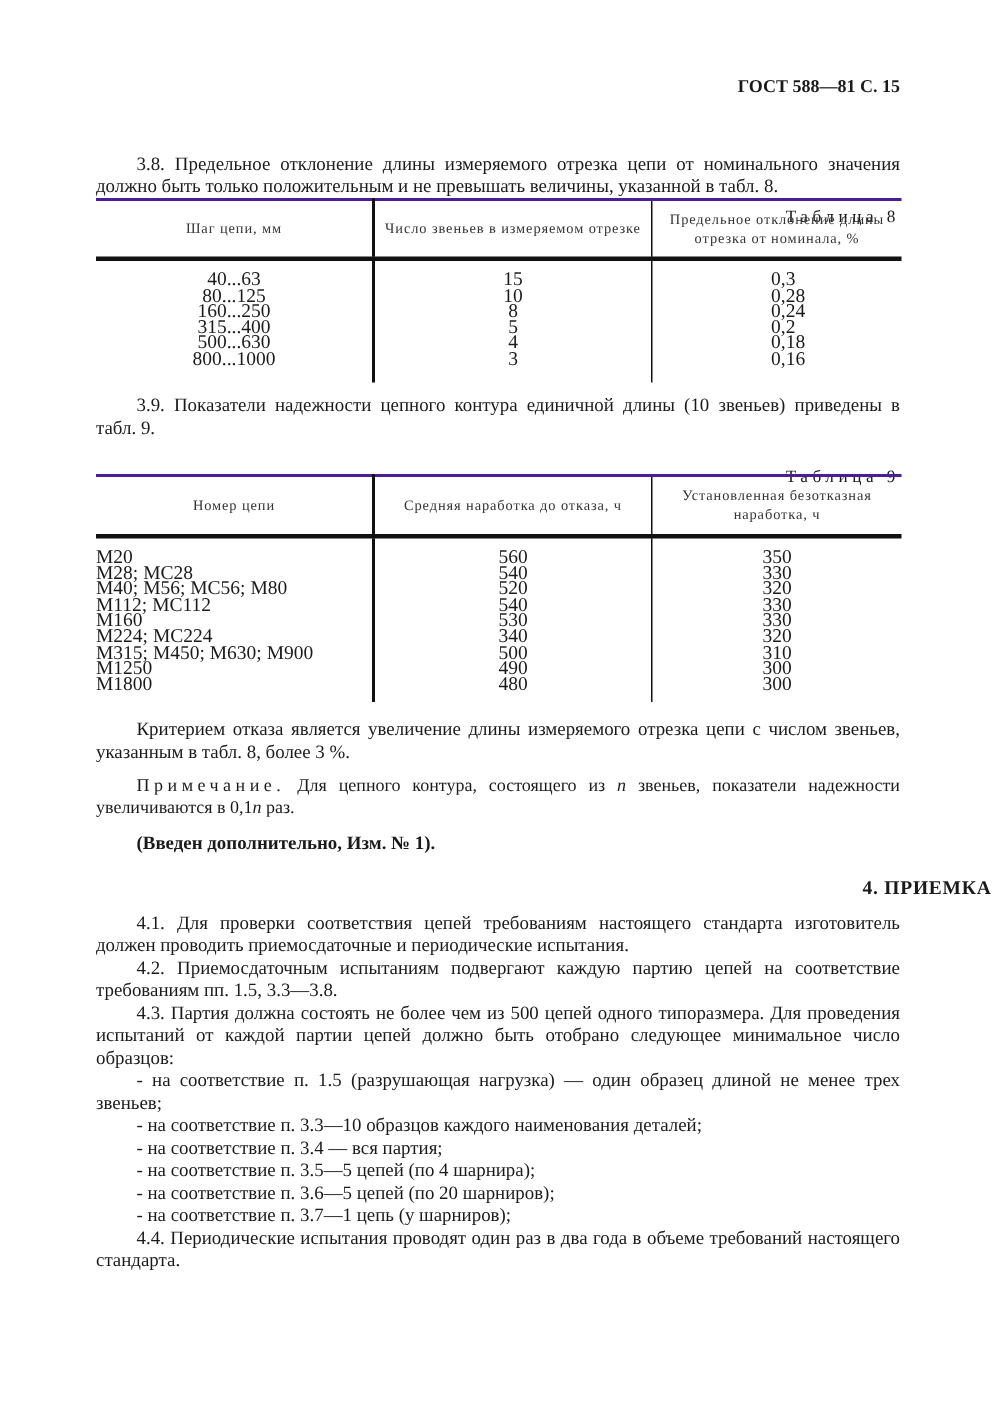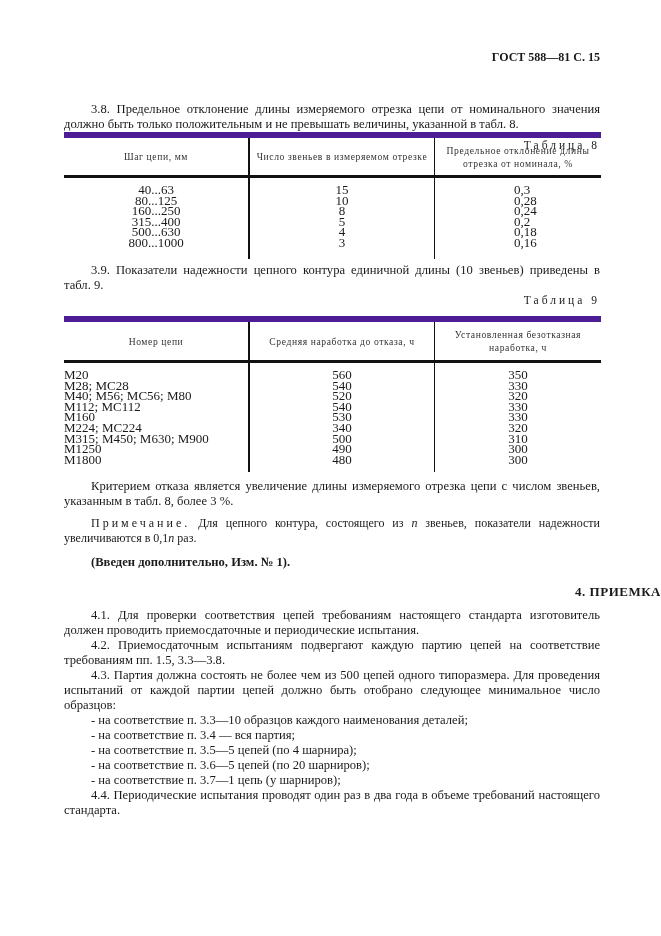--- a/index.html
+++ b/index.html
@@ -10,21 +10,21 @@
   .p { left:64px; width:536px; font-size:12.6px; line-height:15px; text-align:justify; }
   .ind { text-indent:27px; }
   .tabcap { right:61px; font-size:11.5px; letter-spacing:3px; }
   table { border-collapse:collapse; position:absolute; left:64px; width:537px; }
   th { font-weight:normal; font-size:9.6px; letter-spacing:0.6px; color:#333; padding:0 4px; line-height:13px; }
   td { font-size:13px; line-height:10.6px; padding:0; vertical-align:top; }
   .t8 { top:132px; }
   .t8 th { height:37px; }
   .t9 { top:316px; }
   .t9 th { height:38px; }
-  .topb { border-top:6px solid #4c1d95; }
+  .topb { border-top:2px solid #4c1d95; }
   .hb { border-bottom:3px solid #111; }
   .v1 { border-right:2.5px solid #111; }
   .v2 { border-right:1px solid #111; }
   .c { text-align:center; }
   .cl { text-align:left; padding-left:0; }
   .body-pad td { padding-top:7px; padding-bottom:6px; }
   .list-item { display:block; text-indent:27px; }
   .title { left:0; width:661px; text-align:right; font-weight:bold; font-size:13px; letter-spacing:0.5px; }
   .sp { letter-spacing:3px; }
   .note { font-size:12px; }
@@ -71,21 +71,21 @@
         <div>0,2</div>
         <div>0,18</div>
         <div>0,16</div>
       </td>
     </tr>
   </tbody>
 </table>
 
 <div class="abs p ind" style="top:263px;">3.9. Показатели надежности цепного контура единичной длины (10 звеньев) приведены в табл. 9.</div>
 
-<div class="abs tabcap" style="top:294px;text-align:right;">Таблица 9</div>
+<div class="abs tabcap" style="top:312px;text-align:right;">Таблица 9</div>
 
 <table class="t9">
   <thead>
     <tr class="topb hb">
       <th class="v1" style="width:176px;">Номер цепи</th>
       <th class="v2" style="width:176px;">Средняя наработка до отказа, ч</th>
       <th>Установленная безотказная наработка, ч</th>
     </tr>
   </thead>
   <tbody class="body-pad">
@@ -132,19 +132,20 @@
 <div class="abs p ind note" style="top:516px;"><span class="sp">Примечание.</span><span> Для цепного контура, состоящего из </span><i>n</i><span> звеньев, показатели надежности увеличиваются в 0,1</span><i>n</i><span> раз.</span></div>
 
 <div class="abs p ind" style="top:555px; font-weight:bold;">(Введен дополнительно, Изм. № 1).</div>
 
 <div class="abs title" style="top:584px;">4. ПРИЕМКА</div>
 
 <div class="abs p" style="top:608px;">
   <div class="ind">4.1. Для проверки соответствия цепей требованиям настоящего стандарта изготовитель должен проводить приемосдаточные и периодические испытания.</div>
   <div class="ind">4.2. Приемосдаточным испытаниям подвергают каждую партию цепей на соответствие требованиям пп. 1.5, 3.3—3.8.</div>
   <div class="ind">4.3. Партия должна состоять не более чем из 500 цепей одного типоразмера. Для проведения испытаний от каждой партии цепей должно быть отобрано следующее минимальное число образцов:</div>
+  <span class="list-item">- на соответствие п. 1.5 (разрушающая нагрузка) — один образец длиной не менее трех звеньев;</span>
   <span class="list-item">- на соответствие п. 3.3—10 образцов каждого наименования деталей;</span>
   <span class="list-item">- на соответствие п. 3.4 — вся партия;</span>
   <span class="list-item">- на соответствие п. 3.5—5 цепей (по 4 шарнира);</span>
   <span class="list-item">- на соответствие п. 3.6—5 цепей (по 20 шарниров);</span>
   <span class="list-item">- на соответствие п. 3.7—1 цепь (у шарниров);</span>
   <div class="ind">4.4. Периодические испытания проводят один раз в два года в объеме требований настоящего стандарта.</div>
 </div>
 
 </body></html>

